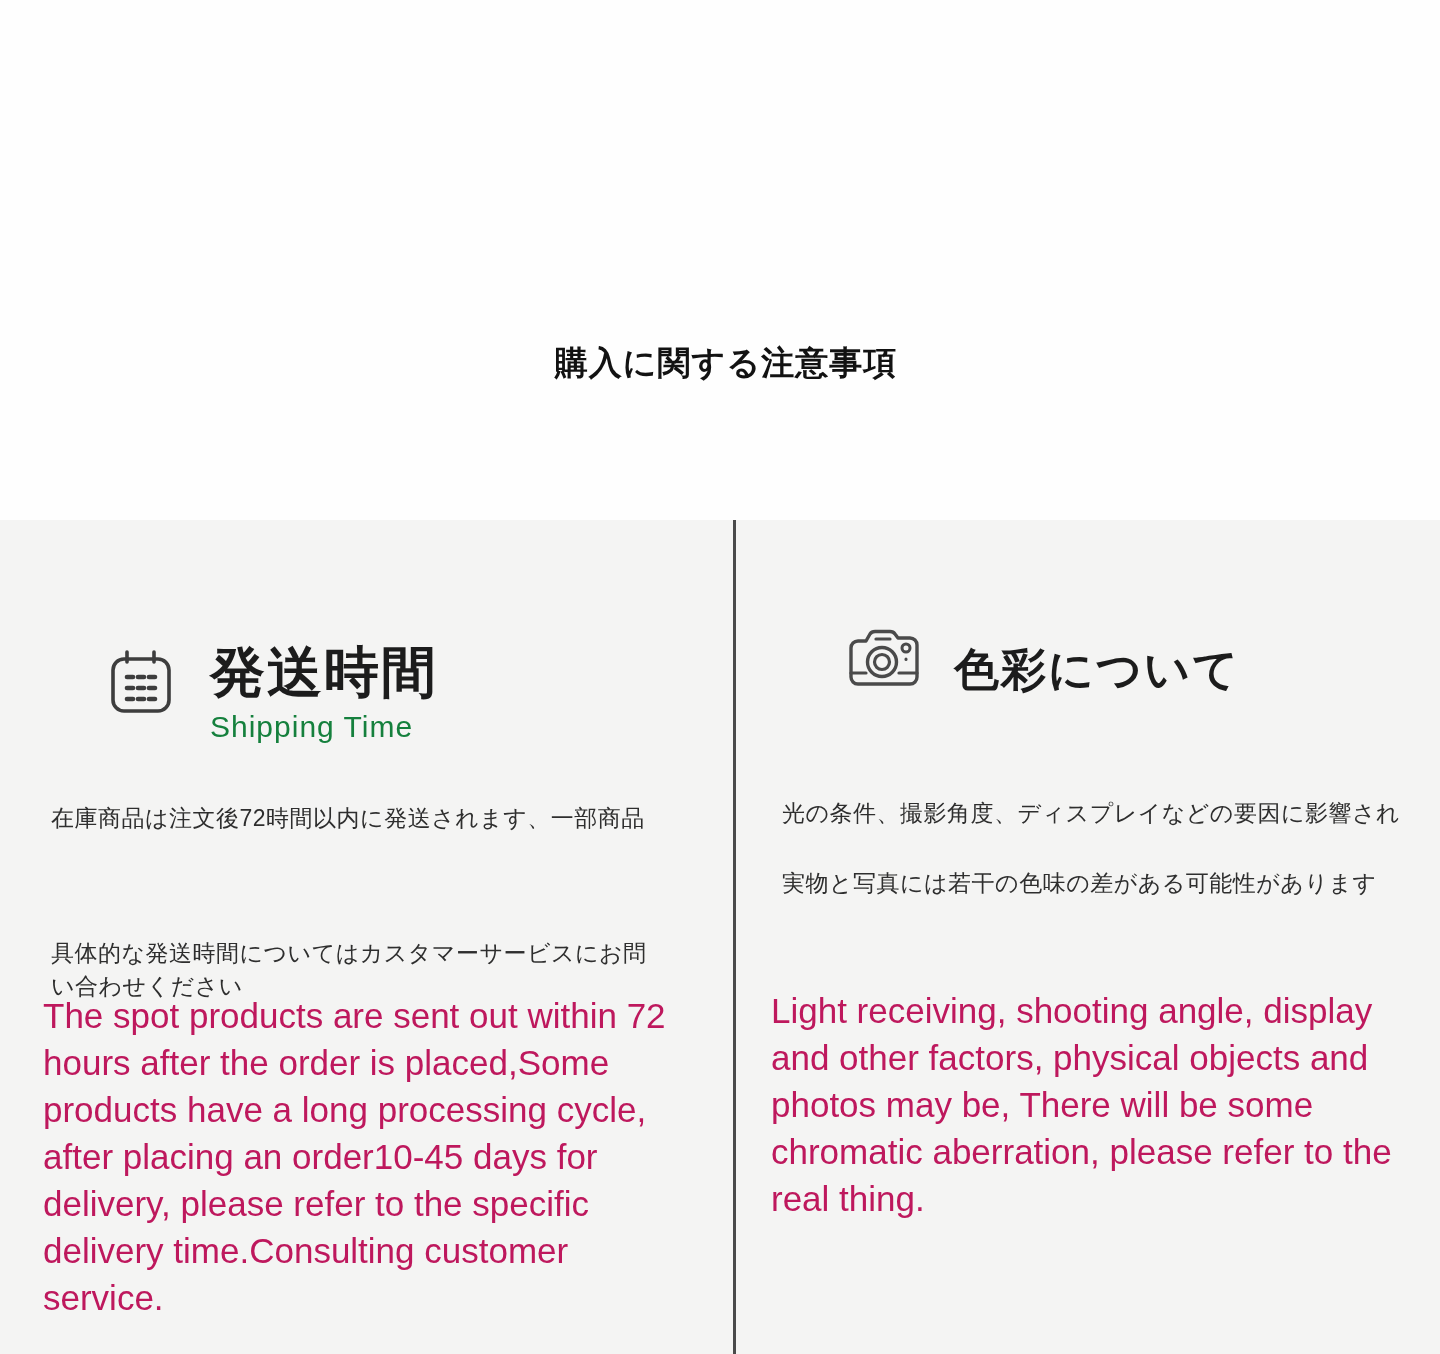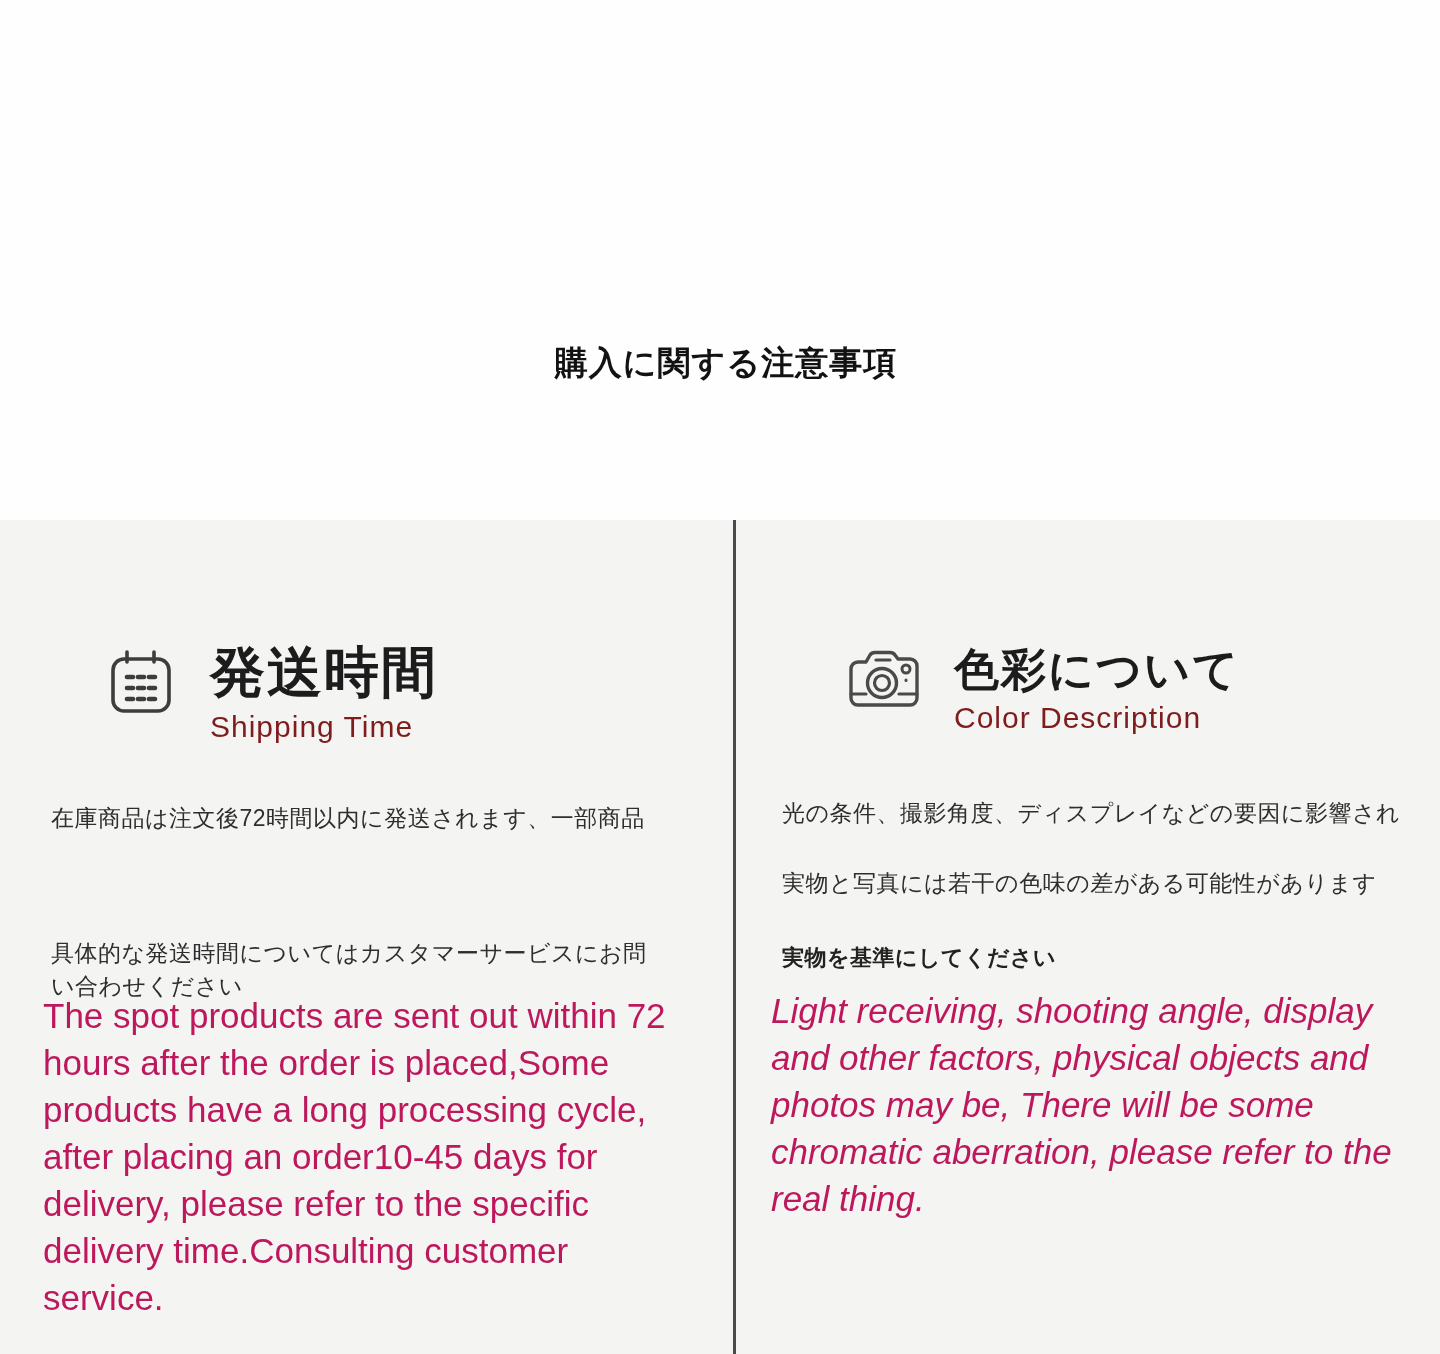--- a/index.html
+++ b/index.html
@@ -81,21 +81,21 @@
     color: #1c1c1c;
     line-height: 1.05;
     letter-spacing: 2px;
     margin-top: 24px;
   }
   .col-left  .hdr-title-jp { font-size: 55px; }
   .col-right .hdr-title-jp { font-size: 45px; }
   .hdr-title-en {
     font-size: 30px;
     font-weight: 400;
-    color: #7f1d1d;
+    color: #15803d;
     margin-top: 8px;
     letter-spacing: 1px;
   }
 
   .jp-p {
     position: absolute;
     font-size: 23px;
     font-weight: 500;
     color: #2e2e2e;
     letter-spacing: 0.5px;
@@ -117,21 +117,21 @@
   
   .col-left .p1 { left: 35px; top: 266px; width: 660px; }
   .col-left .p2 { left: 35px; top: 336px; width: 680px; }
   .col-left .p3 { left: 35px; top: 401px; width: 600px; }
   .col-left .en { left: 42px; top: 471px; width: 640px; }
 
   
   .col-right .p1 { left: 30px; top: 261px; }
   .col-right .p2 { left: 30px; top: 331px; width: 680px; }
   .col-right .p3 { left: 30px; top: 406px; width: 600px; }
-  .col-right .en { left: 34px; top: 466px; width: 648px; font-style: italic; }
+  .col-right .en { left: 34px; top: 466px; width: 648px; }
 
   svg { display: block; }
 </style>
 </head>
 <body>
 
 <div class="page">
 
   <div class="title-jp">購入に関する注意事項</div>
 
@@ -176,23 +176,21 @@
           <circle cx="36" cy="36" r="14.5" stroke-width="3.4"></circle>
           <circle cx="36" cy="36" r="7.5" stroke-width="3.2"></circle>
           <circle cx="60" cy="22" r="4" stroke-width="3"></circle>
           <path d="M5 47 L20 47" stroke-width="3.2"></path>
           <path d="M53 47 L71 47" stroke-width="3.2"></path>
           <path d="M60 33 L60 33.5" stroke-width="3"></path>
         </svg>
       </span>
       <span>
         <div class="hdr-title-jp">色彩について</div>
-        <div class="hdr-title-en">Color Description</div>
       </span>
     </div>
 
     <p class="jp-p p1 nowrap">光の条件、撮影角度、ディスプレイなどの要因に影響され</p>
     <p class="jp-p p2 nowrap">実物と写真には若干の色味の差がある可能性があります</p>
-    <p class="jp-p p3 bold nowrap">実物を基準にしてください</p>
     <p class="en-p en">Light receiving, shooting angle, display and other factors, physical objects and photos may be,  There will be some chromatic aberration, please refer to the real thing.</p>
   </div>
 
 </div>
 
 </body></html>

